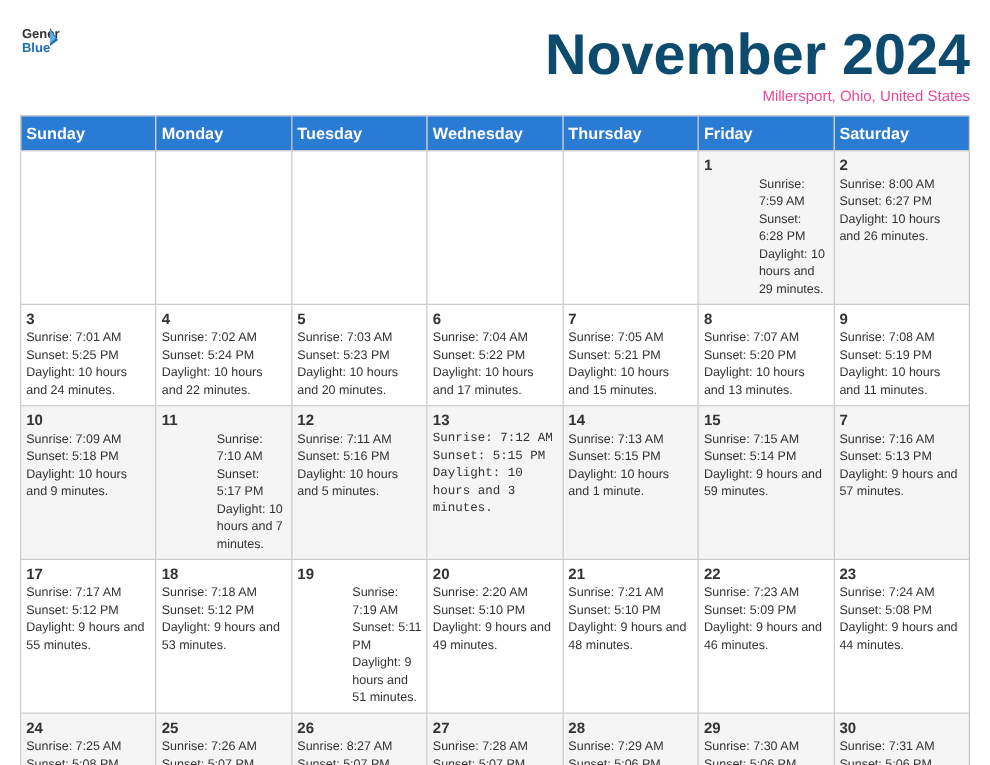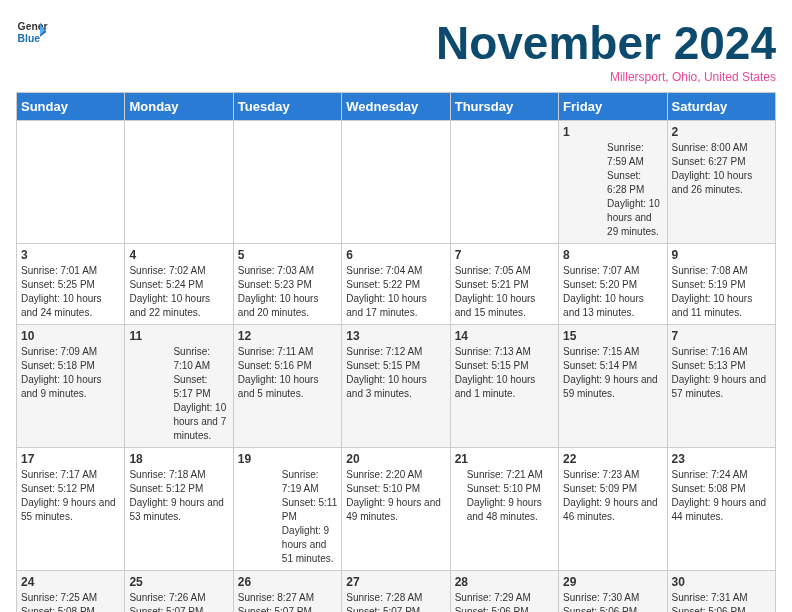--- a/index.html
+++ b/index.html
@@ -186,21 +186,21 @@
 Daylight: 10 hours and 7 minutes.</div>
         </td>
         <td>
           <span class="day-num">12</span>
           <div class="day-info" style="white-space: pre-line;">Sunrise: 7:11 AM
 Sunset: 5:16 PM
 Daylight: 10 hours and 5 minutes.</div>
         </td>
         <td>
           <span class="day-num">13</span>
-          <div class="day-info" style="white-space: pre-line;">Sunrise: 7:12 AM
+          <div class="day-info" style="white-space: pre-line; font-family: Liberation Mono, monospace;">Sunrise: 7:12 AM
 Sunset: 5:15 PM
 Daylight: 10 hours and 3 minutes.</div>
         </td>
         <td>
           <span class="day-num">14</span>
           <div class="day-info" style="white-space: pre-line;">Sunrise: 7:13 AM
 Sunset: 5:15 PM
 Daylight: 10 hours and 1 minute.</div>
         </td>
         <td>
@@ -236,21 +236,21 @@
 Daylight: 9 hours and 51 minutes.</div>
         </td>
         <td>
           <span class="day-num">20</span>
           <div class="day-info" style="white-space: pre-line;">Sunrise: 2:20 AM
 Sunset: 5:10 PM
 Daylight: 9 hours and 49 minutes.</div>
         </td>
         <td>
           <span class="day-num">21</span>
-          <div class="day-info" style="white-space: pre-line; margin-left: 12px;">Sunrise: 7:21 AM
+          <div class="day-info" style="white-space: pre-line;">Sunrise: 7:21 AM
 Sunset: 5:10 PM
 Daylight: 9 hours and 48 minutes.</div>
         </td>
         <td>
           <span class="day-num">22</span>
           <div class="day-info" style="white-space: pre-line;">Sunrise: 7:23 AM
 Sunset: 5:09 PM
 Daylight: 9 hours and 46 minutes.</div>
         </td>
         <td>

